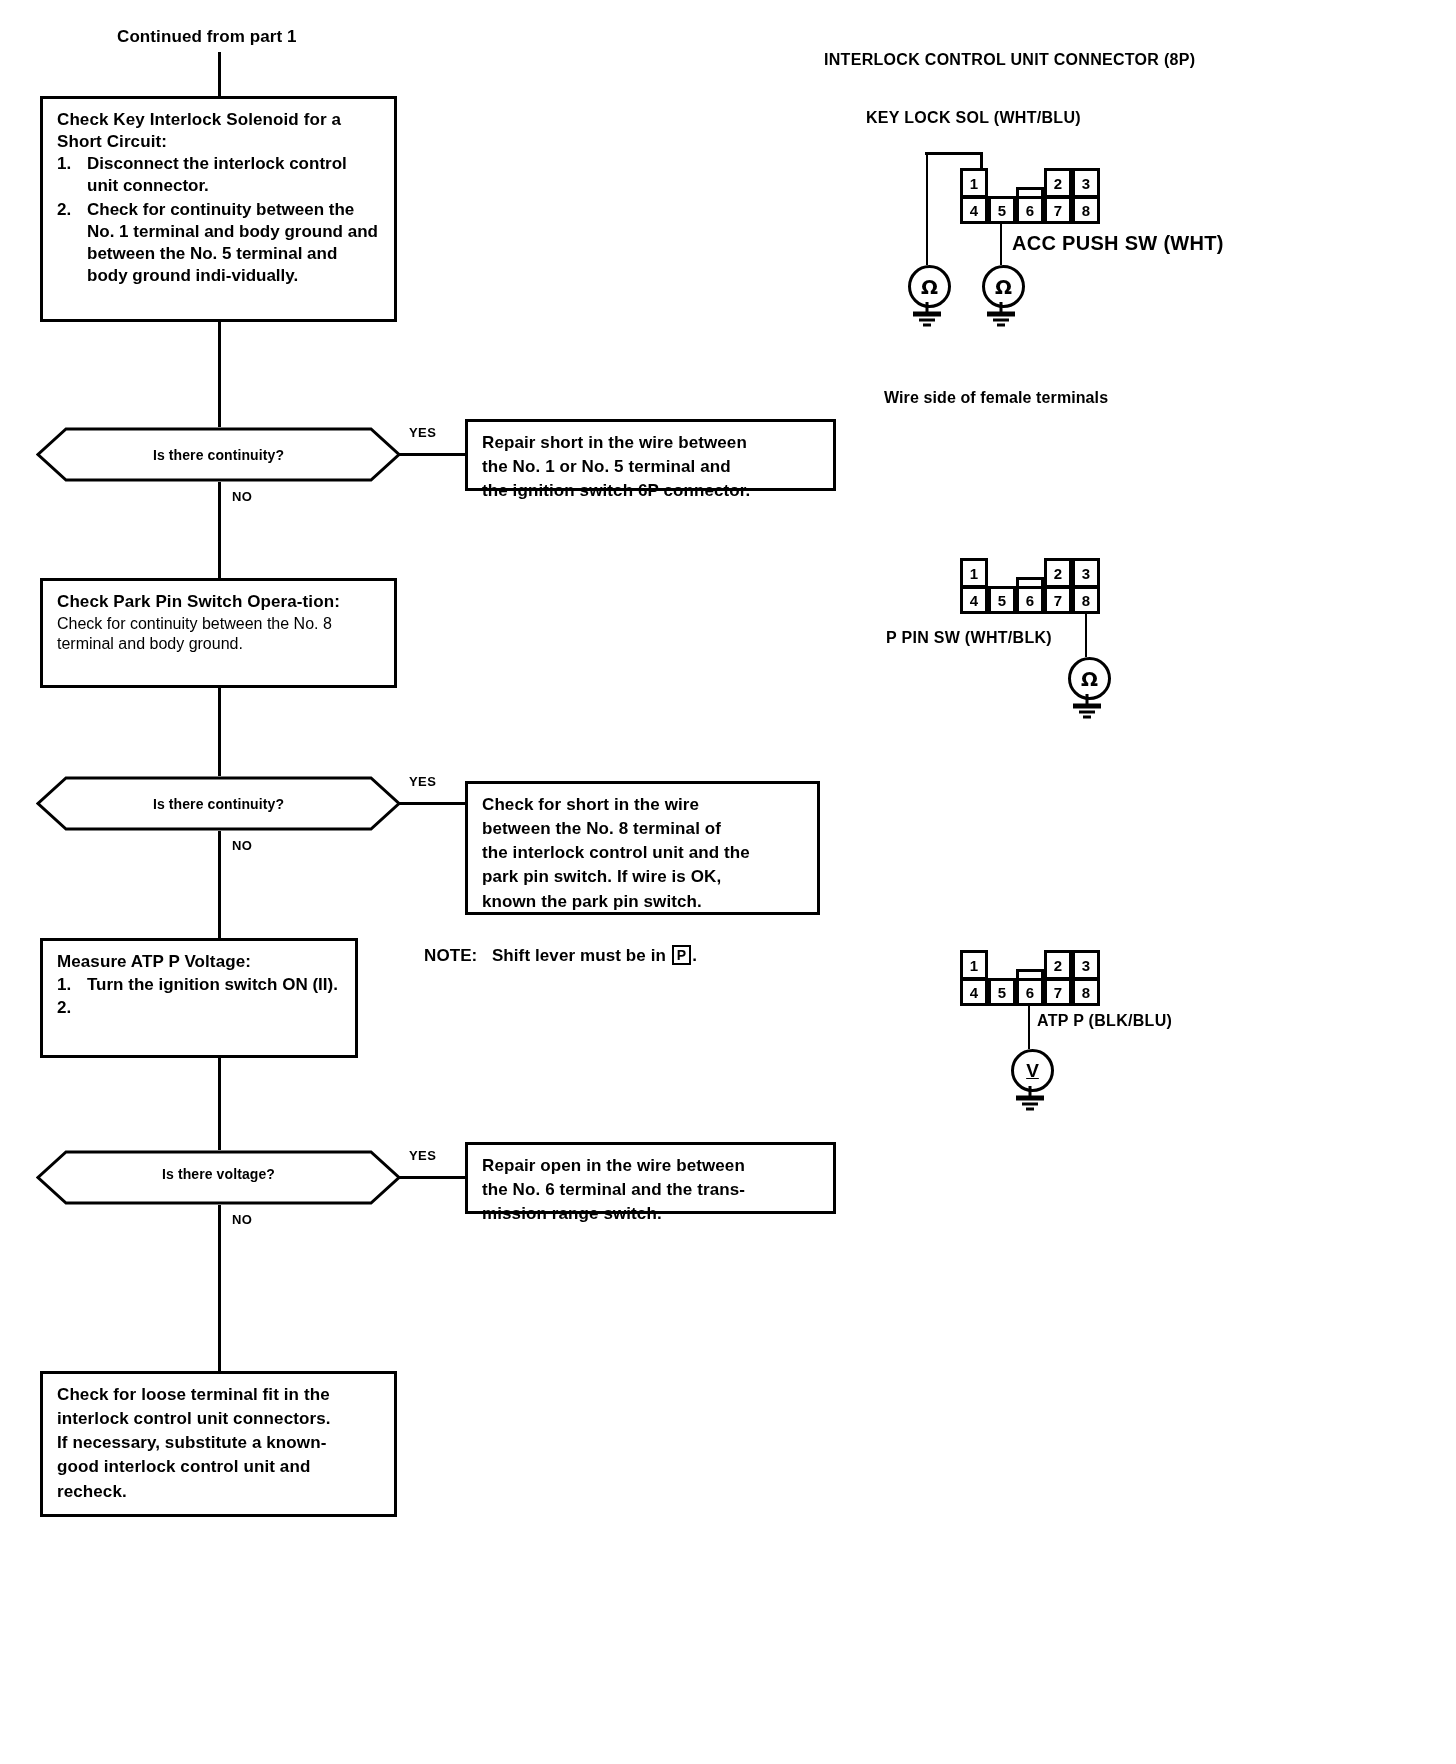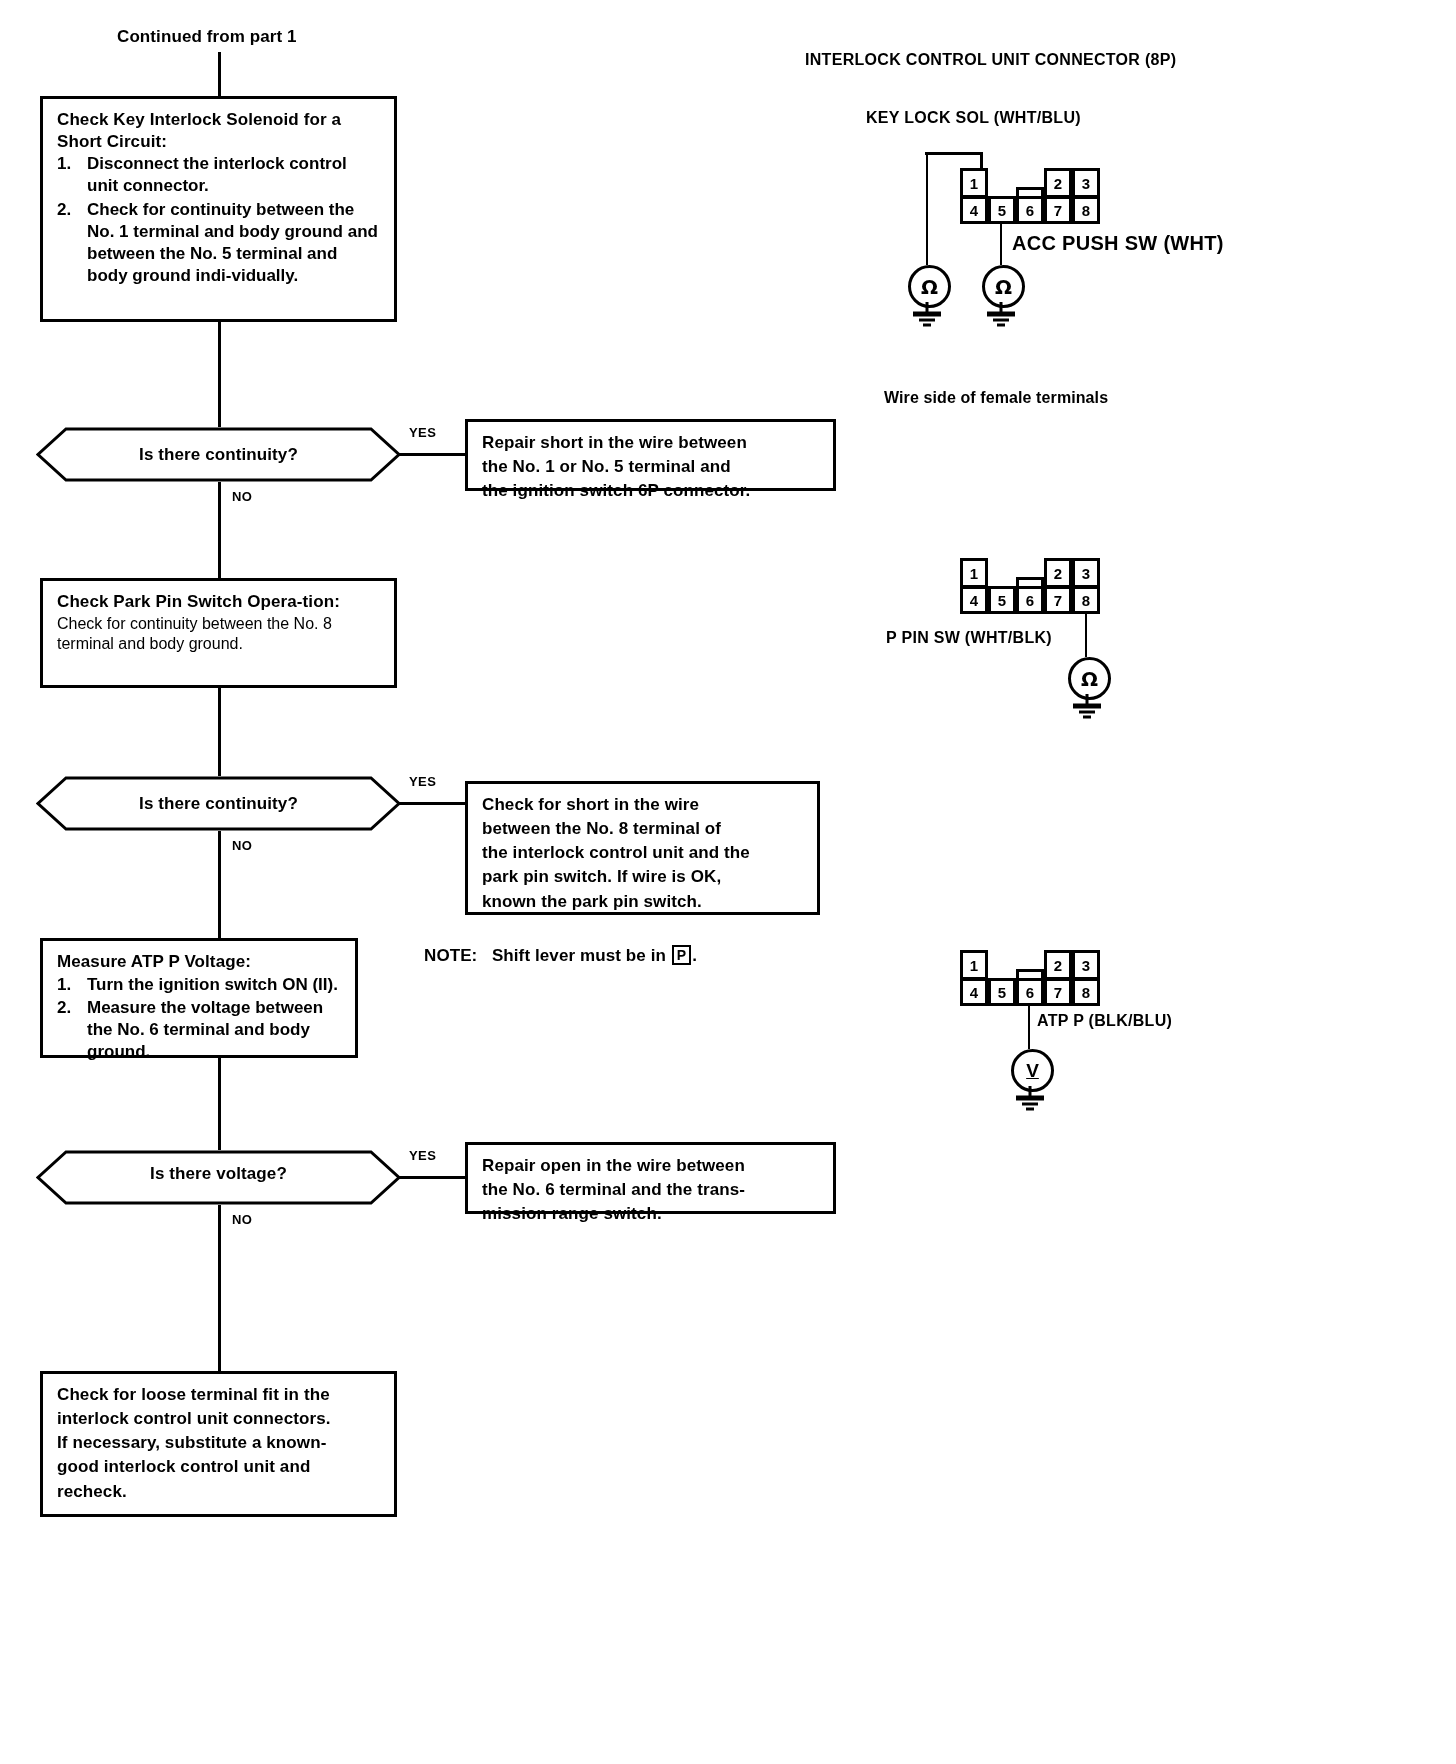--- a/index.html
+++ b/index.html
@@ -46,21 +46,21 @@
     text-align:justify;letter-spacing:.1px;
   }
   .rbox span{display:block;}
 
   
   .hex{position:absolute;}
   .hex svg{display:block;}
   .hex .label{
     position:absolute;left:0;right:0;top:50%;
     transform:translateY(-50%);
-    text-align:center;font-size:17px;font-weight:600;
+    text-align:center;font-size:14px;font-weight:600;
     letter-spacing:.1px;
   }
 
   .branch-lbl{position:absolute;font-size:13px;font-weight:600;letter-spacing:.4px;}
 
   
   .conn{position:absolute;}
   .conn .cell{
     position:absolute;border:3px solid #000;box-sizing:border-box;
     background:#fff;font-size:15px;font-weight:bold;
@@ -162,21 +162,20 @@
 
 <div class="pbox" style="left:40px;top:938px;width:318px;height:120px;">
   <div class="head">Measure ATP P Voltage:</div>
   <ol>
     <li>
       <span class="num">1.</span>
       <span>Turn the ignition switch ON (II).</span>
     </li>
     <li>
       <span class="num">2.</span>
-      <span>Measure the voltage between the No. 6 terminal and body ground.</span>
     </li>
   </ol>
 </div>
 
 <div class="abs t-plain" style="left:424px;top:945px;white-space:nowrap;">
   <span>NOTE:</span>
   &nbsp;
   <span>Shift lever must be in</span>
   <span class="pglyph">P</span><span>.</span>
 </div>
@@ -203,21 +202,21 @@
 </div>
 
 <div class="rbox dashed-bottom" style="left:40px;top:1371px;width:357px;height:146px;text-align:left;">
   <span>Check for loose terminal fit in the</span>
   <span>interlock control unit connectors.</span>
   <span>If necessary, substitute a known‑</span>
   <span>good interlock control unit and</span>
   <span>recheck.</span>
 </div>
 
-<div class="abs t-bold" style="left:805px;top:51px;font-size:16px;letter-spacing:.3px;">INTERLOCK CONTROL UNIT CONNECTOR (8P)</div>
+<div class="abs t-bold" style="left:824px;top:51px;font-size:16px;letter-spacing:.3px;">INTERLOCK CONTROL UNIT CONNECTOR (8P)</div>
 
 <div class="abs t-bold" style="left:866px;top:109px;font-size:16px;letter-spacing:.3px;">KEY LOCK SOL (WHT/BLU)</div>
 
 <div class="hline" style="left:925px;top:152px;width:58px;"></div>
 <div class="vline" style="left:980px;top:152px;height:24px;"></div>
 <div class="vline-thin" style="left:926px;top:152px;height:113px;"></div>
 
 <div class="conn" style="left:960px;top:168px;width:140px;height:56px;">
 
   <div class="cell" style="left:0px;top:0px;width:28px;height:30px;">1</div>

